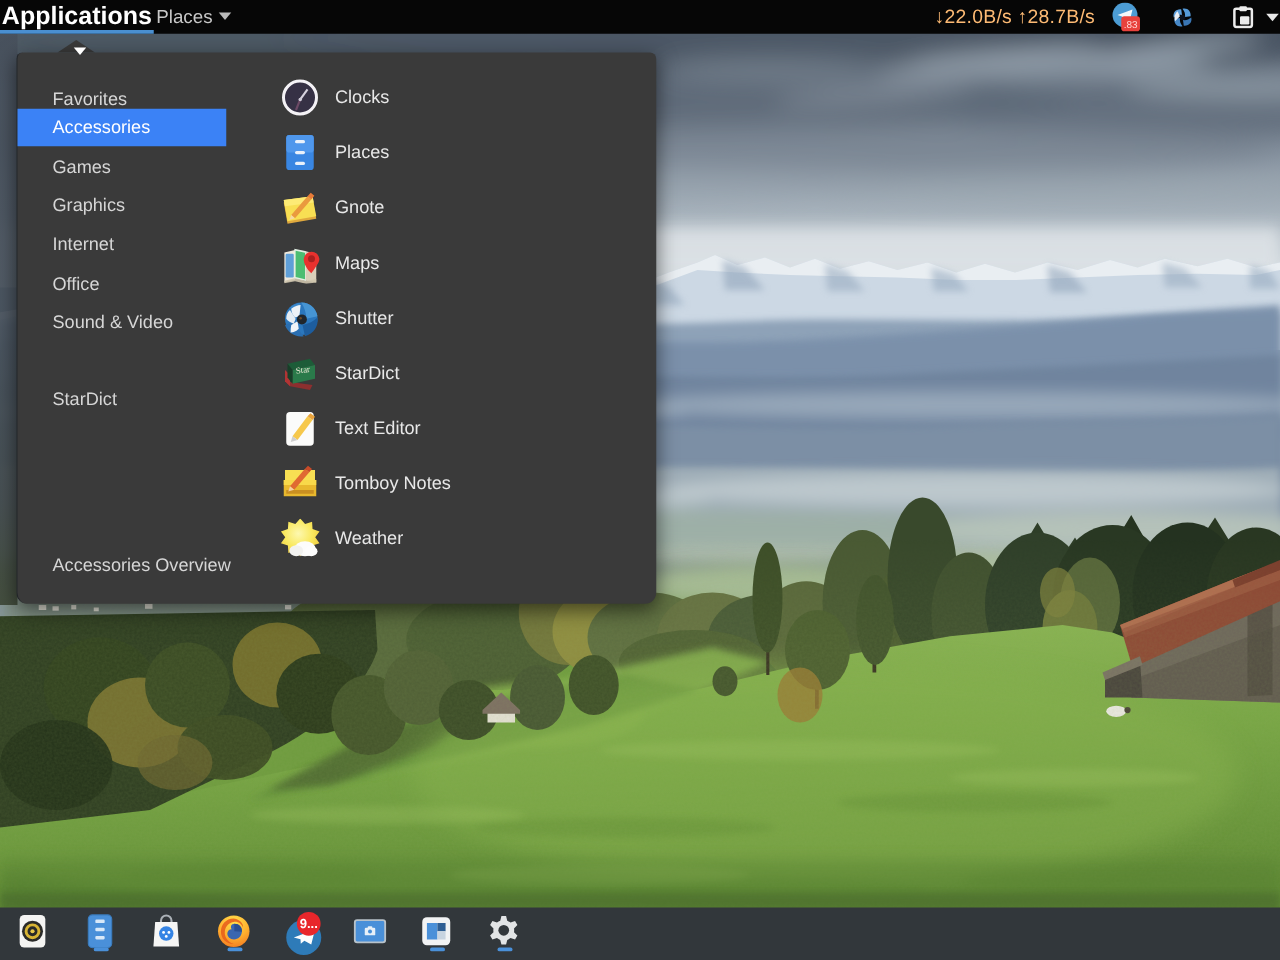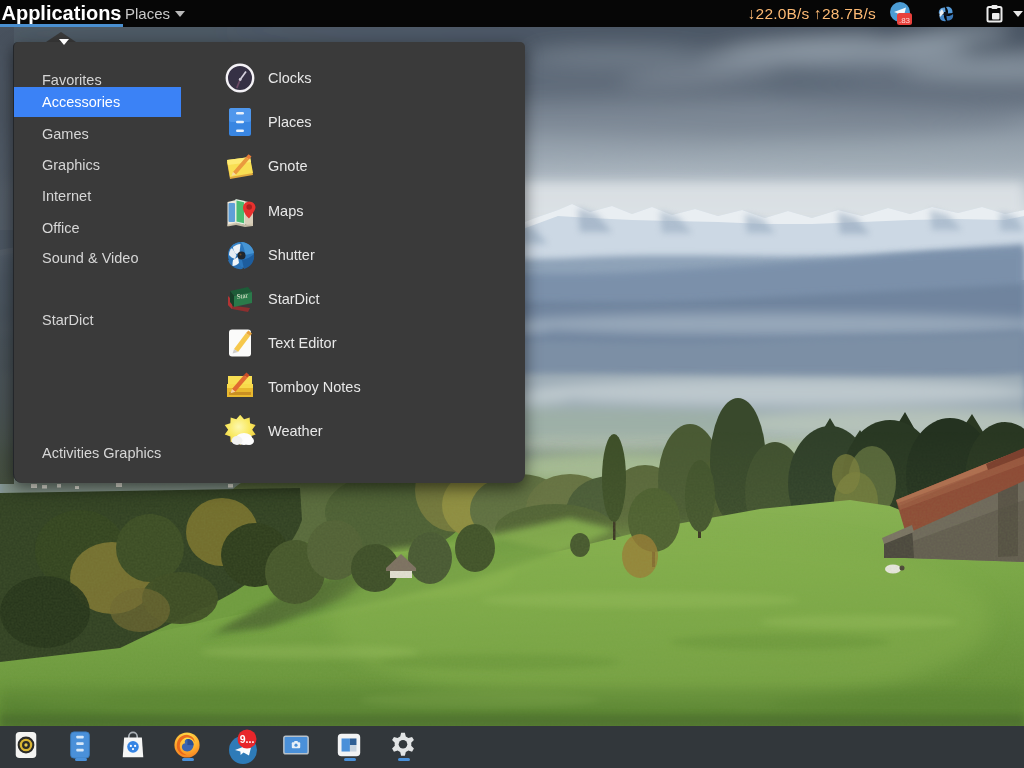--- a/index.html
+++ b/index.html
@@ -292,21 +292,21 @@
 <div id="notch"></div>
 <div id="panel">
   <div class="cat" style="top:24px">Favorites</div>
   <div class="cat sel" style="top:45px">Accessories</div>
   <div class="cat" style="top:78px">Games</div>
   <div class="cat" style="top:109px">Graphics</div>
   <div class="cat" style="top:140px">Internet</div>
   <div class="cat" style="top:172px">Office</div>
   <div class="cat" style="top:202px">Sound &amp; Video</div>
   <div class="cat" style="top:264px">StarDict</div>
-  <div class="cat" style="top:397px">Activities Graphics</div>
+  <div class="cat" style="top:397px">Accessories Overview</div>
 
   <div class="app" style="top:20px">
         <svg class="ic" viewBox="0 0 32 32">
     <circle cx="16" cy="16" r="13.2" fill="#363145" stroke="#f4f2f6" stroke-width="2.4"></circle>
     <line x1="16.2" y1="17.5" x2="22" y2="9.5" stroke="#d6d2de" stroke-width="1.7"></line>
     <line x1="16.2" y1="17.5" x2="12.8" y2="26" stroke="#6d4a66" stroke-width="1.7"></line>
     <circle cx="16.2" cy="17.5" r="1.4" fill="#cfcbd8"></circle>
   </svg>
         <span class="lbl">Clocks</span>
       </div>

